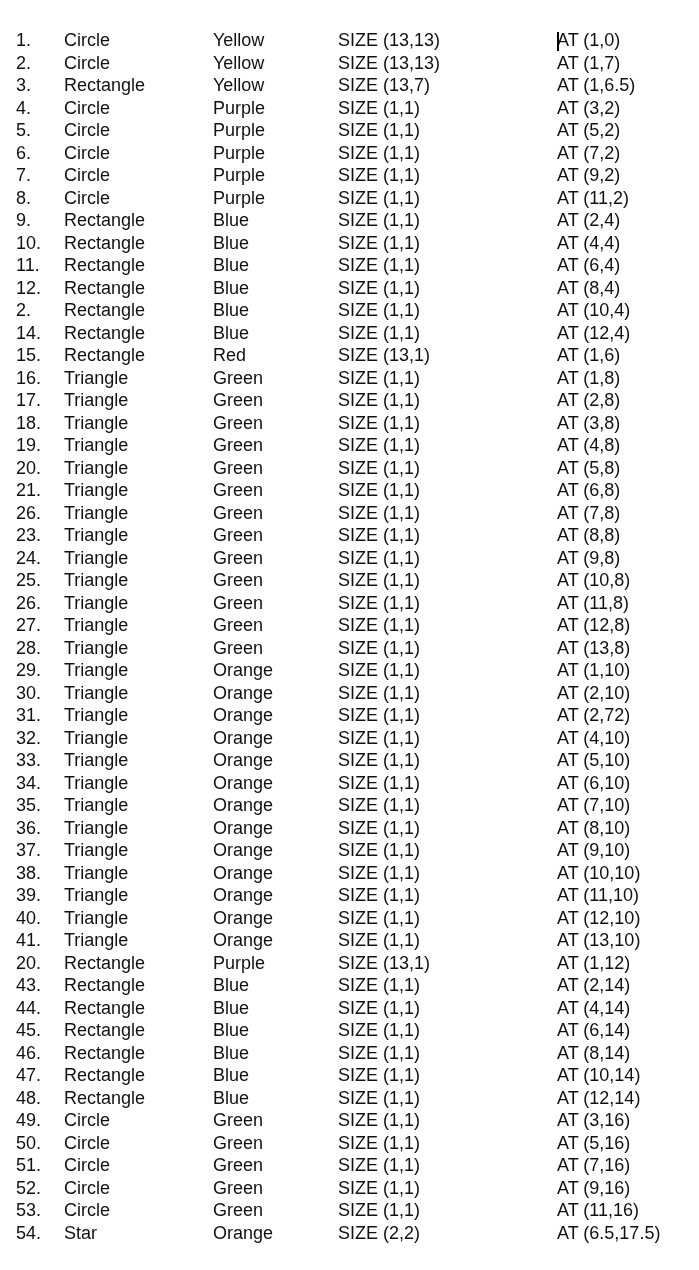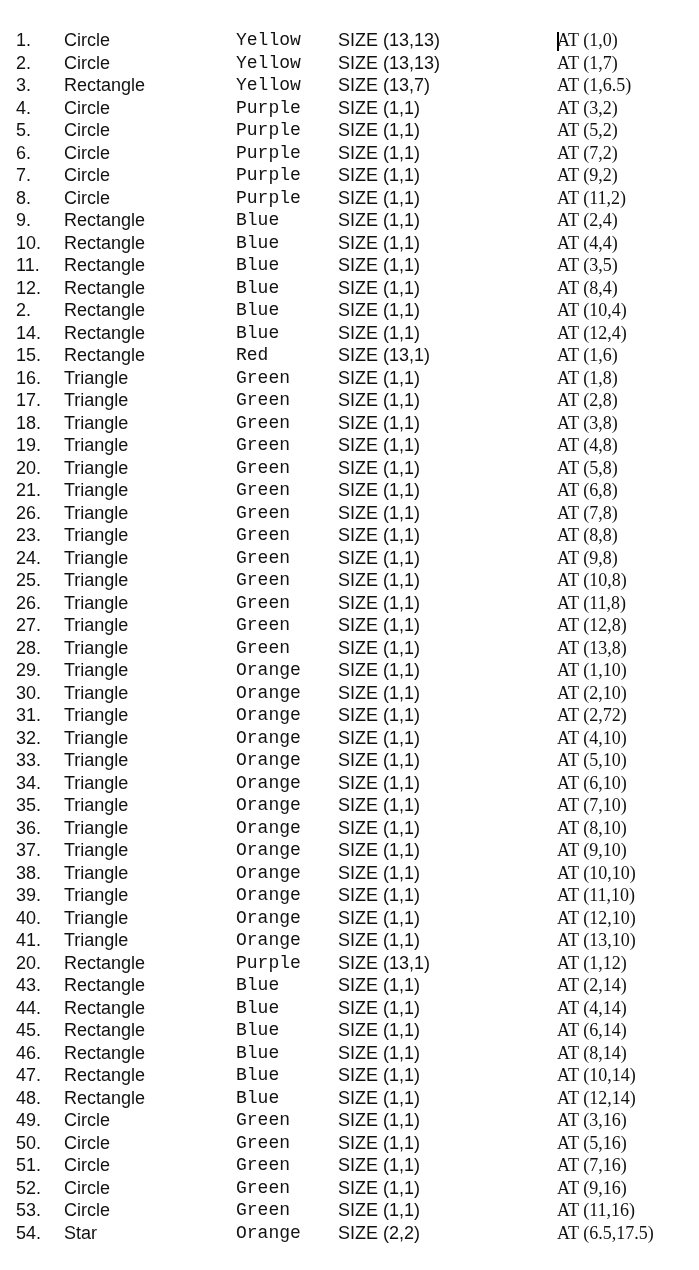--- a/index.html
+++ b/index.html
@@ -27,23 +27,23 @@
       line-height: 22.5px;
       font-size: 18px;
       white-space: nowrap;
     }
     .row span {
       position: absolute;
       top: 0;
     }
     .num   { left: 16px; }
     .shape { left: 56px; margin-left: 8px; }
-    .color { left: 236px; font-family: Liberation Mono, monospace; }
+    .color { left: 213px; }
     .size  { left: 338px; }
-    .at    { left: 557px; font-family: Liberation Serif, serif; }
+    .at    { left: 557px; }
     .caret {
       position: absolute;
       left: 557px;
       top: 3px;
       width: 1.5px;
       height: 19px;
       background: #000000;
     }
   </style>
 </head>
@@ -119,21 +119,21 @@
       <span class="shape">Rectangle</span>
       <span class="color">Blue</span>
       <span class="size">SIZE (1,1)</span>
       <span class="at">AT (4,4)</span>
     </div>
     <div class="row">
       <span class="num">11.</span>
       <span class="shape">Rectangle</span>
       <span class="color">Blue</span>
       <span class="size">SIZE (1,1)</span>
-      <span class="at">AT (3,5)</span>
+      <span class="at">AT (6,4)</span>
     </div>
     <div class="row">
       <span class="num">12.</span>
       <span class="shape">Rectangle</span>
       <span class="color">Blue</span>
       <span class="size">SIZE (1,1)</span>
       <span class="at">AT (8,4)</span>
     </div>
     <div class="row">
       <span class="num">2.</span>

